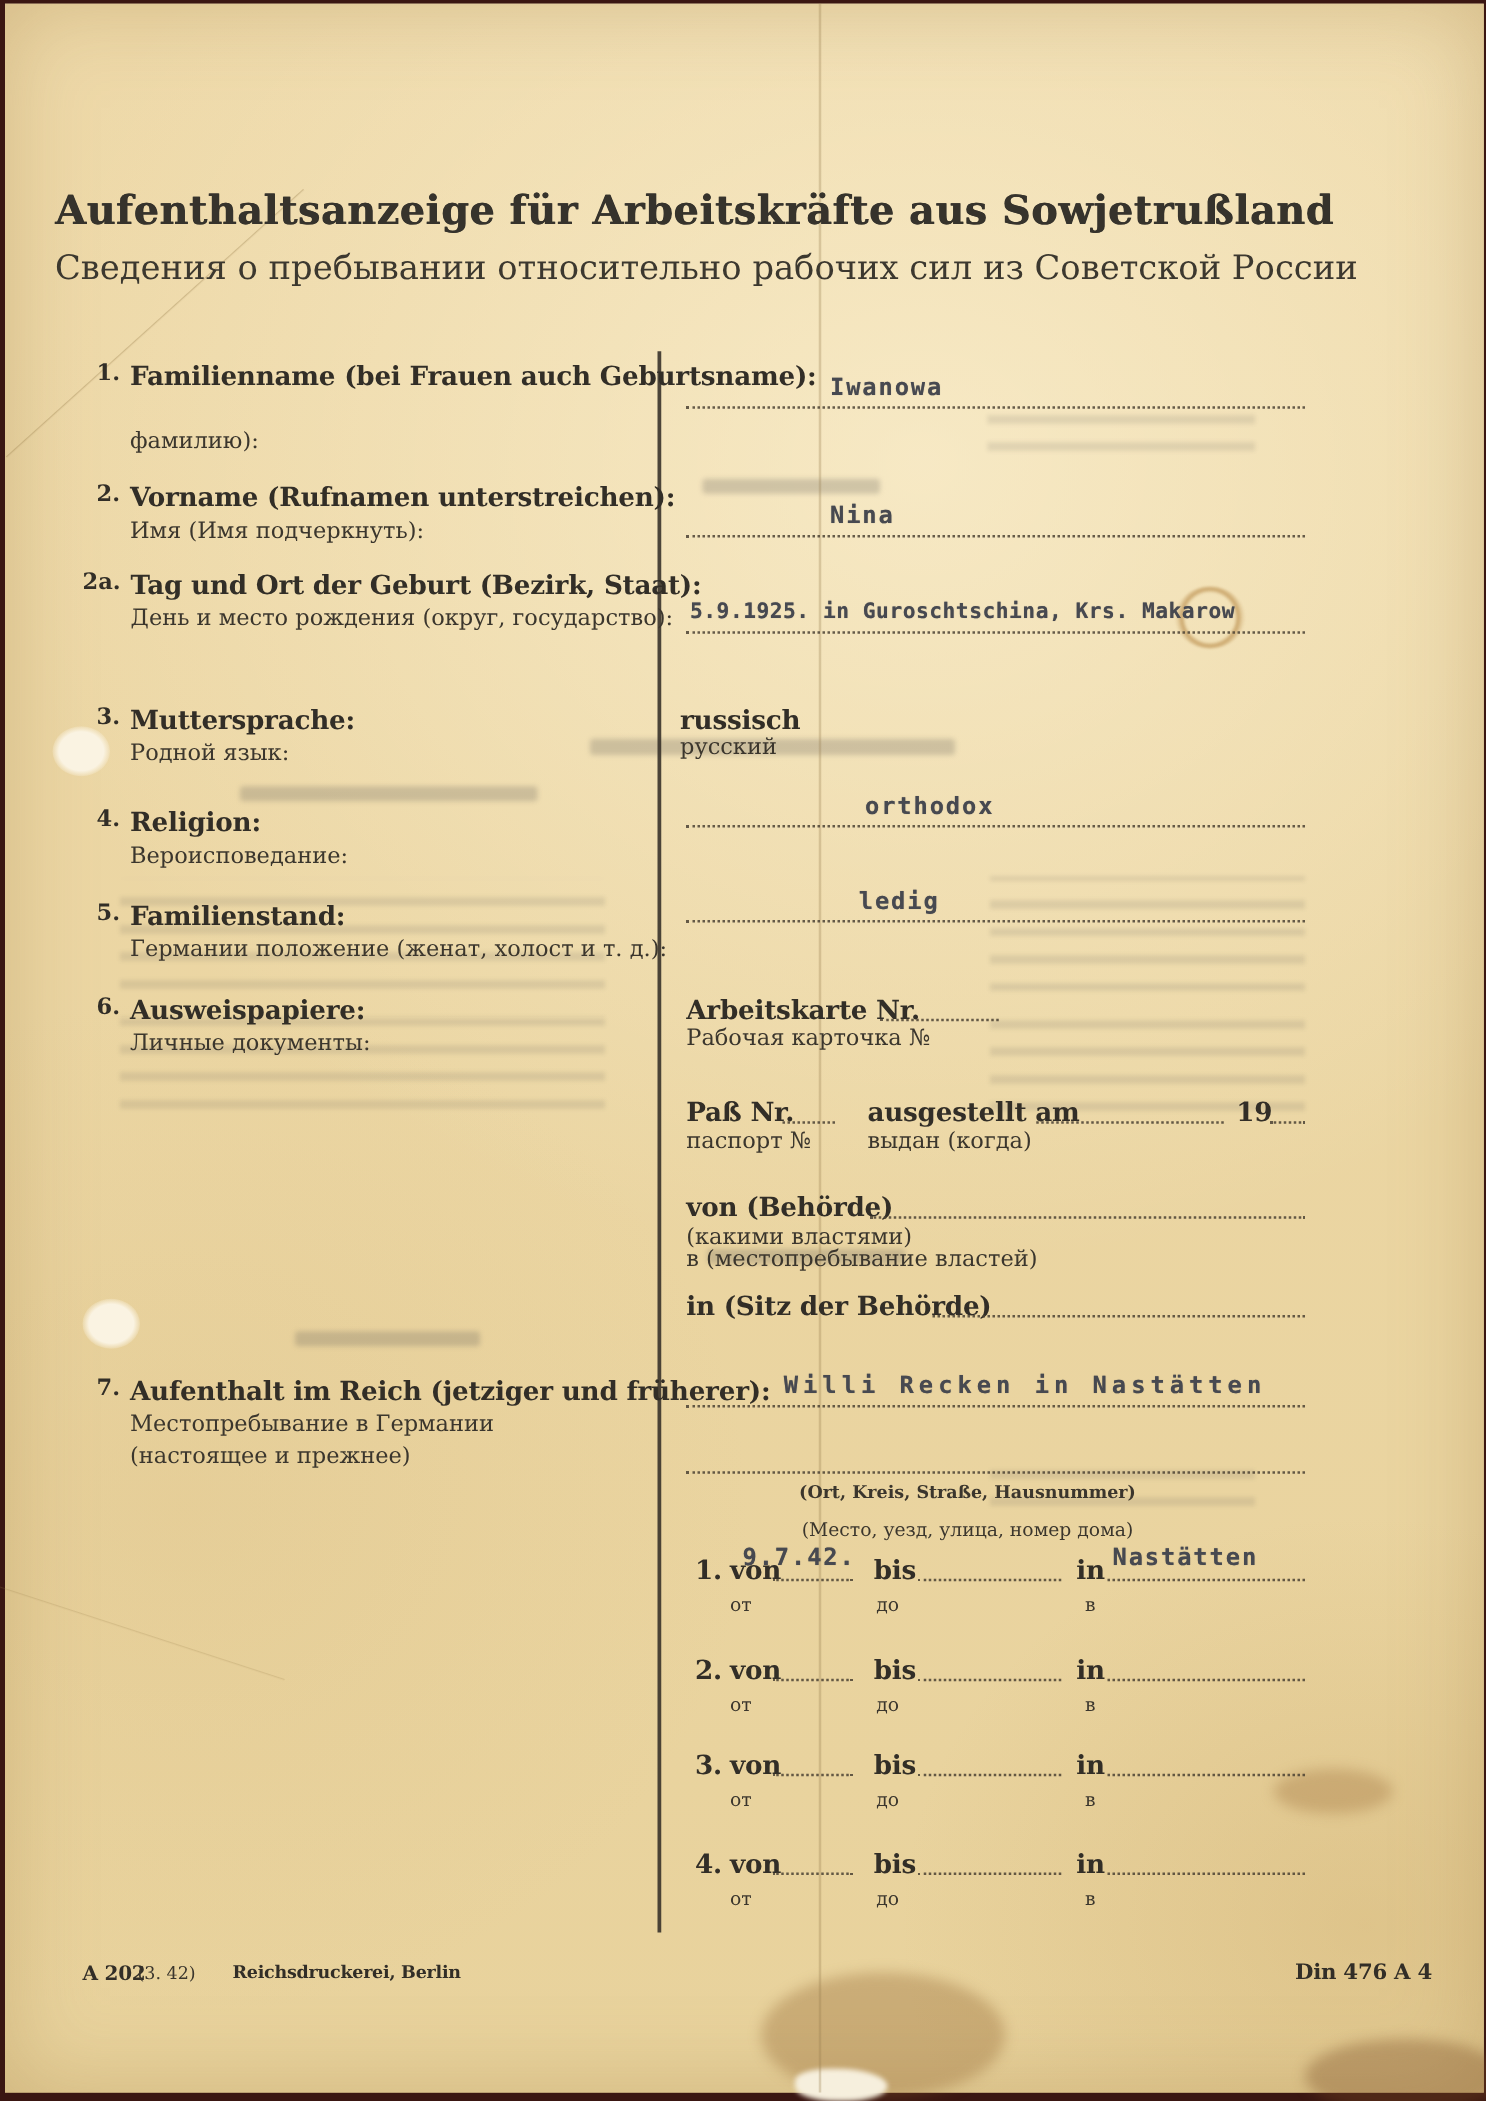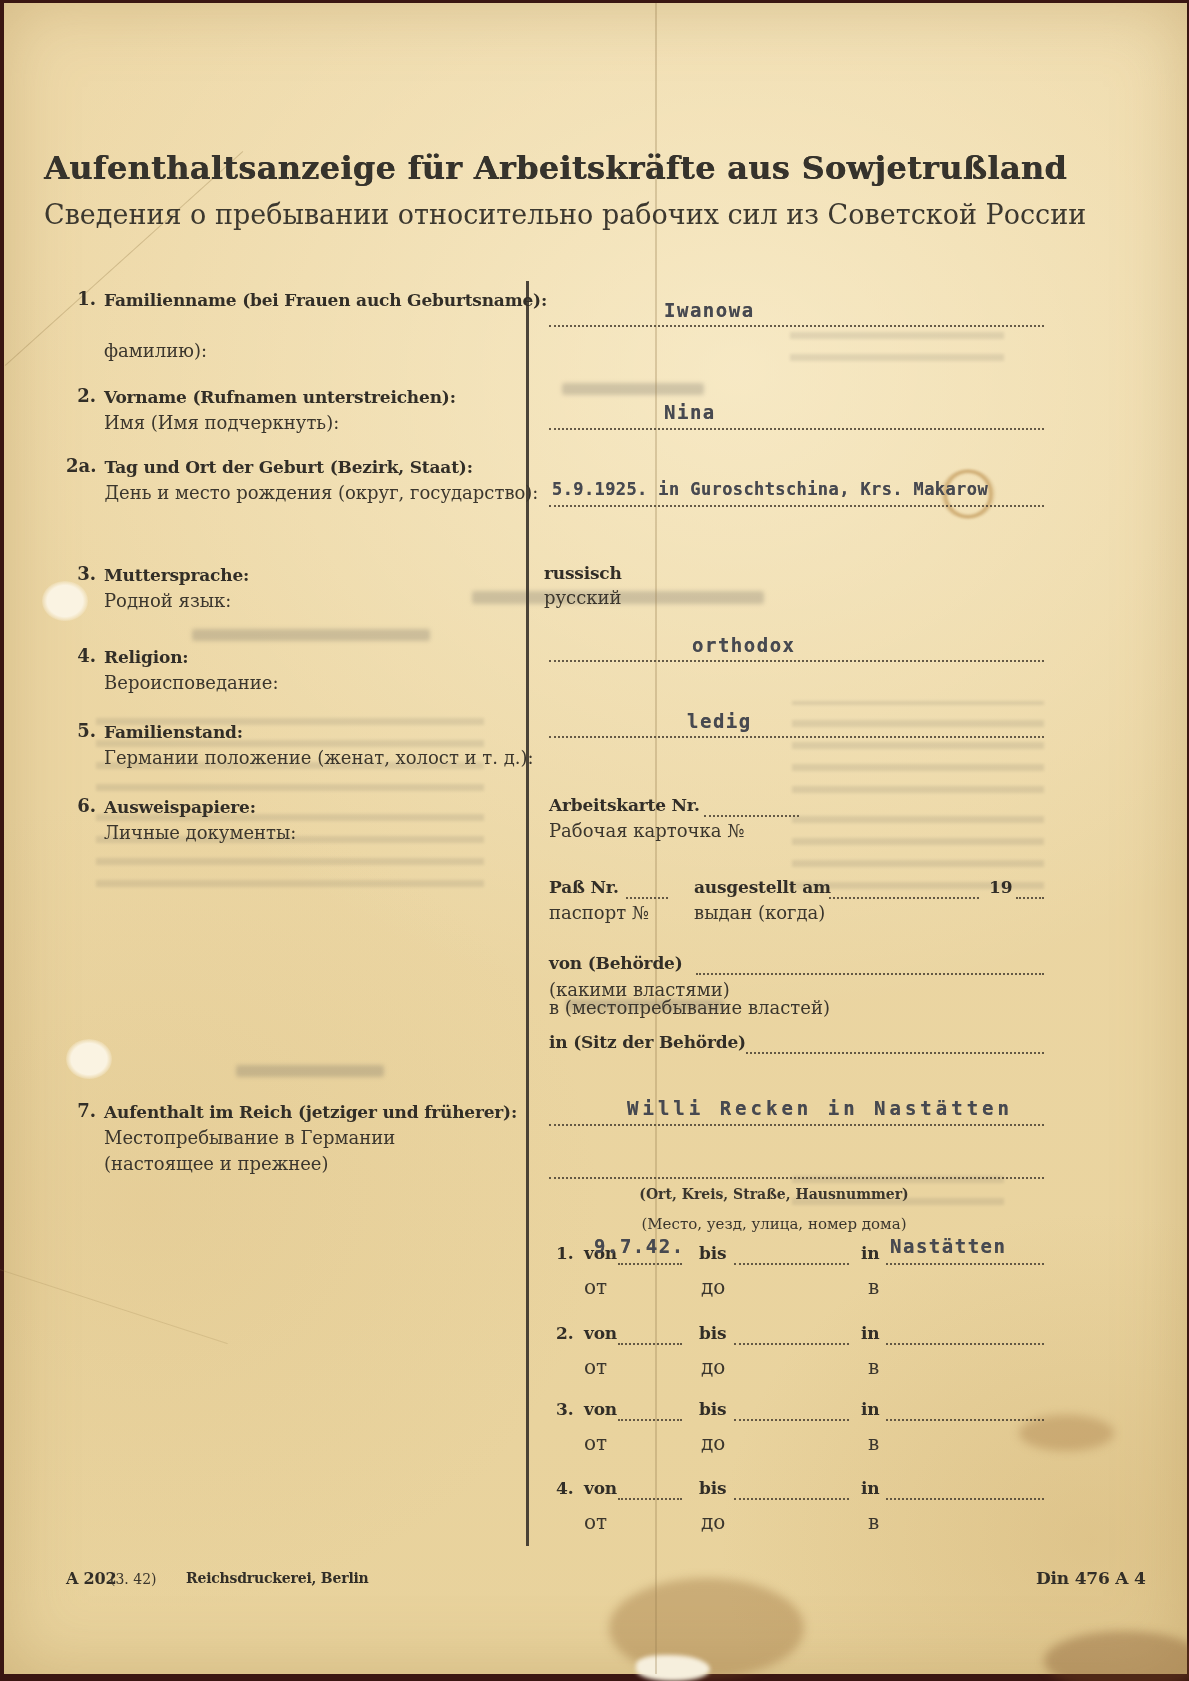--- a/index.html
+++ b/index.html
@@ -8,23 +8,23 @@
   .paper{position:absolute;left:4px;top:3px;right:2px;bottom:7px;
     background-color:#ecd8a6;
     background-image:
       radial-gradient(90% 55% at 62% 22%, rgba(255,247,221,.55), transparent 70%),
       radial-gradient(55% 35% at 12% 72%, rgba(214,184,124,.22), transparent 70%),
       radial-gradient(45% 28% at 92% 92%, rgba(198,162,96,.30), transparent 70%),
       linear-gradient(#eed9a9, #e8d29c);
     box-shadow: inset 0 0 70px rgba(160,125,65,.35);
   }
   .abs{position:absolute;}
-  .de{font-family:"DejaVu Serif",serif;font-weight:700;font-size:17px;color:#322e27;white-space:nowrap;letter-spacing:-0.2px;}
+  .de{font-family:"DejaVu Serif",serif;font-weight:700;font-size:21px;color:#322e27;white-space:nowrap;letter-spacing:-0.2px;}
   .ru{font-family:"DejaVu Serif",serif;font-weight:400;font-size:18px;color:#3b362d;white-space:nowrap;}
-  .ru-sm{font-size:20px;}
+  .ru-sm{font-size:15px;}
   .typed{font-family:"DejaVu Sans Mono",monospace;font-weight:700;font-size:19px;letter-spacing:1.5px;color:#474950;white-space:nowrap;text-shadow:0 0 .6px rgba(60,62,70,.6);}
   .typed.tight{font-size:17px;letter-spacing:.4px;}
   .typed.wide{letter-spacing:4px;margin-left:23px;}
   .dots{border-bottom:2px dotted rgba(75,66,52,.85);height:18px;}
   .fieldrow{display:flex;gap:8px;}
   .no{flex:0 0 30px;text-align:right;font-family:"DejaVu Serif",serif;font-weight:700;font-size:18px;color:#322e27;}
   .lbl{line-height:25px;}
   .title-de{font-family:"DejaVu Serif",serif;font-weight:700;font-size:32px;color:#36332c;text-align:center;letter-spacing:.3px;white-space:nowrap;text-shadow:.4px 0 0 #36332c;}
   .title-ru{font-family:"DejaVu Serif",serif;font-weight:400;font-size:27px;color:#3c382f;text-align:center;white-space:nowrap;}
   .divider{width:3px;background:#332e27;opacity:.88;}

